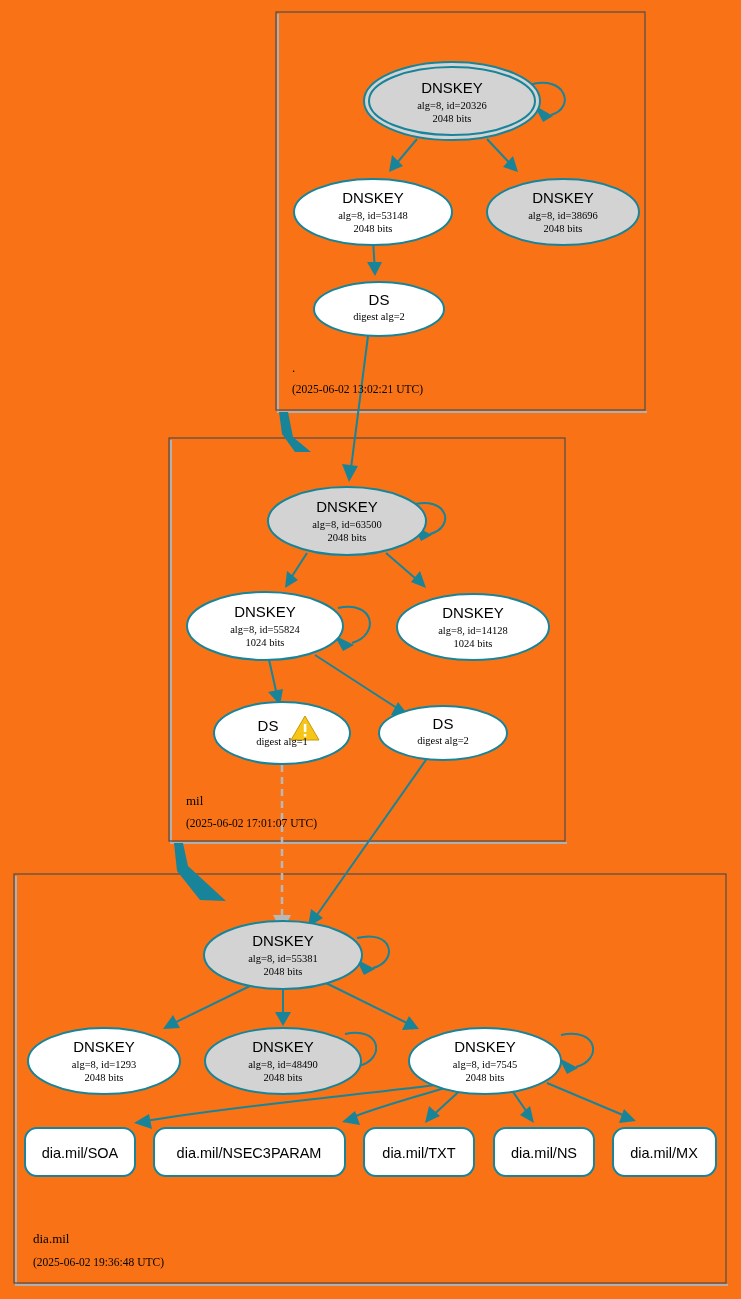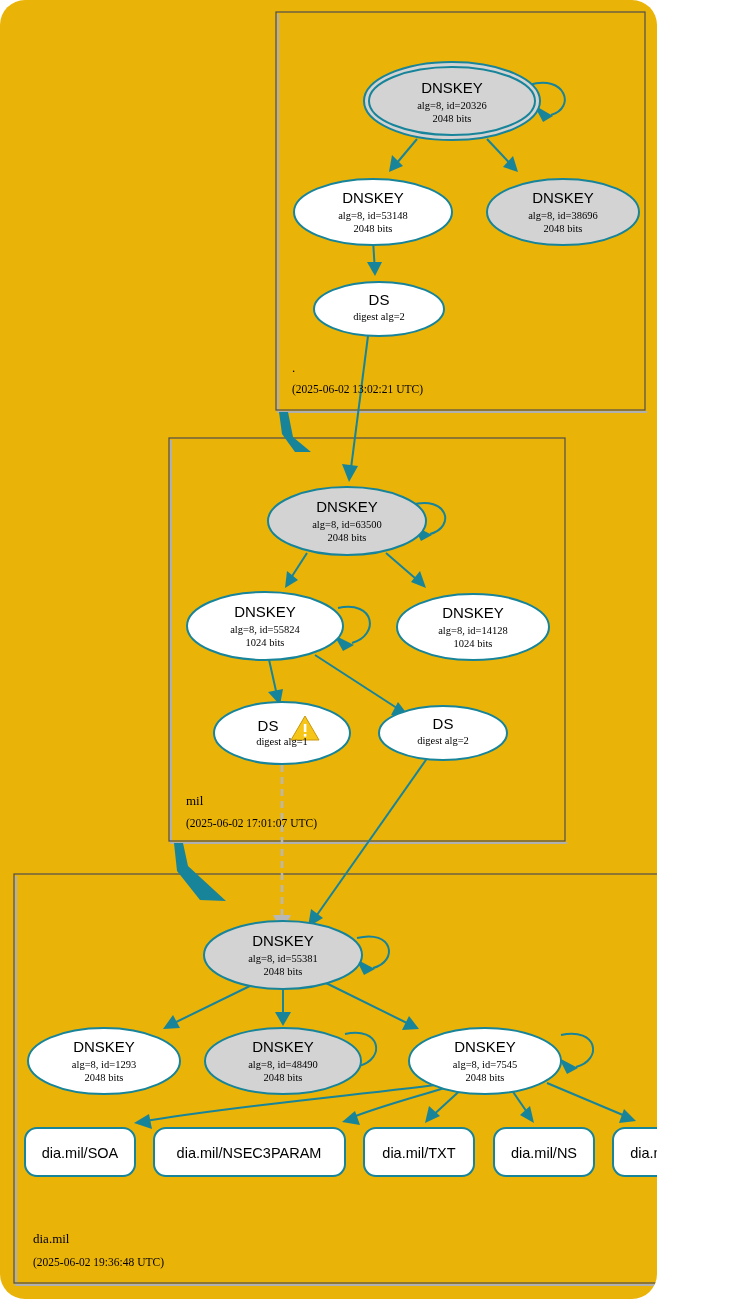--- a/index.html
+++ b/index.html
@@ -1,17 +1,17 @@
 <!DOCTYPE html>
 <html><head>
 <meta charset="utf-8">
 <style>
   html,body{margin:0;padding:0;background:#ffffff;}
   body{width:741px;height:1299px;font-family:"Liberation Sans",sans-serif;}
-  #stage{position:relative;width:657px;height:1299px;overflow:hidden;background:#eab308;border-radius:25px;}
+  #stage{position:relative;width:741px;height:1299px;overflow:hidden;background:#f97316;}
   svg#graph{position:absolute;left:0;top:0;width:741px;height:1299px;}
   .zone-rect{fill:none;stroke:#4d4d4d;stroke-width:1.2;}
   .zone-shadow{fill:none;stroke:#b0b0b0;stroke-width:2;}
   .node-ell{stroke:#17849a;stroke-width:2;}
   .node-ell.white{fill:#ffffff;}
   .node-ell.gray{fill:#d3d3d3;}
   .rr-box{fill:#ffffff;stroke:#17849a;stroke-width:2;}
   .edge{fill:none;stroke:#17849a;stroke-width:2;}
   .edge-head{fill:#17849a;stroke:none;}
   .edge-dash{fill:none;stroke:#b8b8b8;stroke-width:2.5;stroke-dasharray:7 5;}

